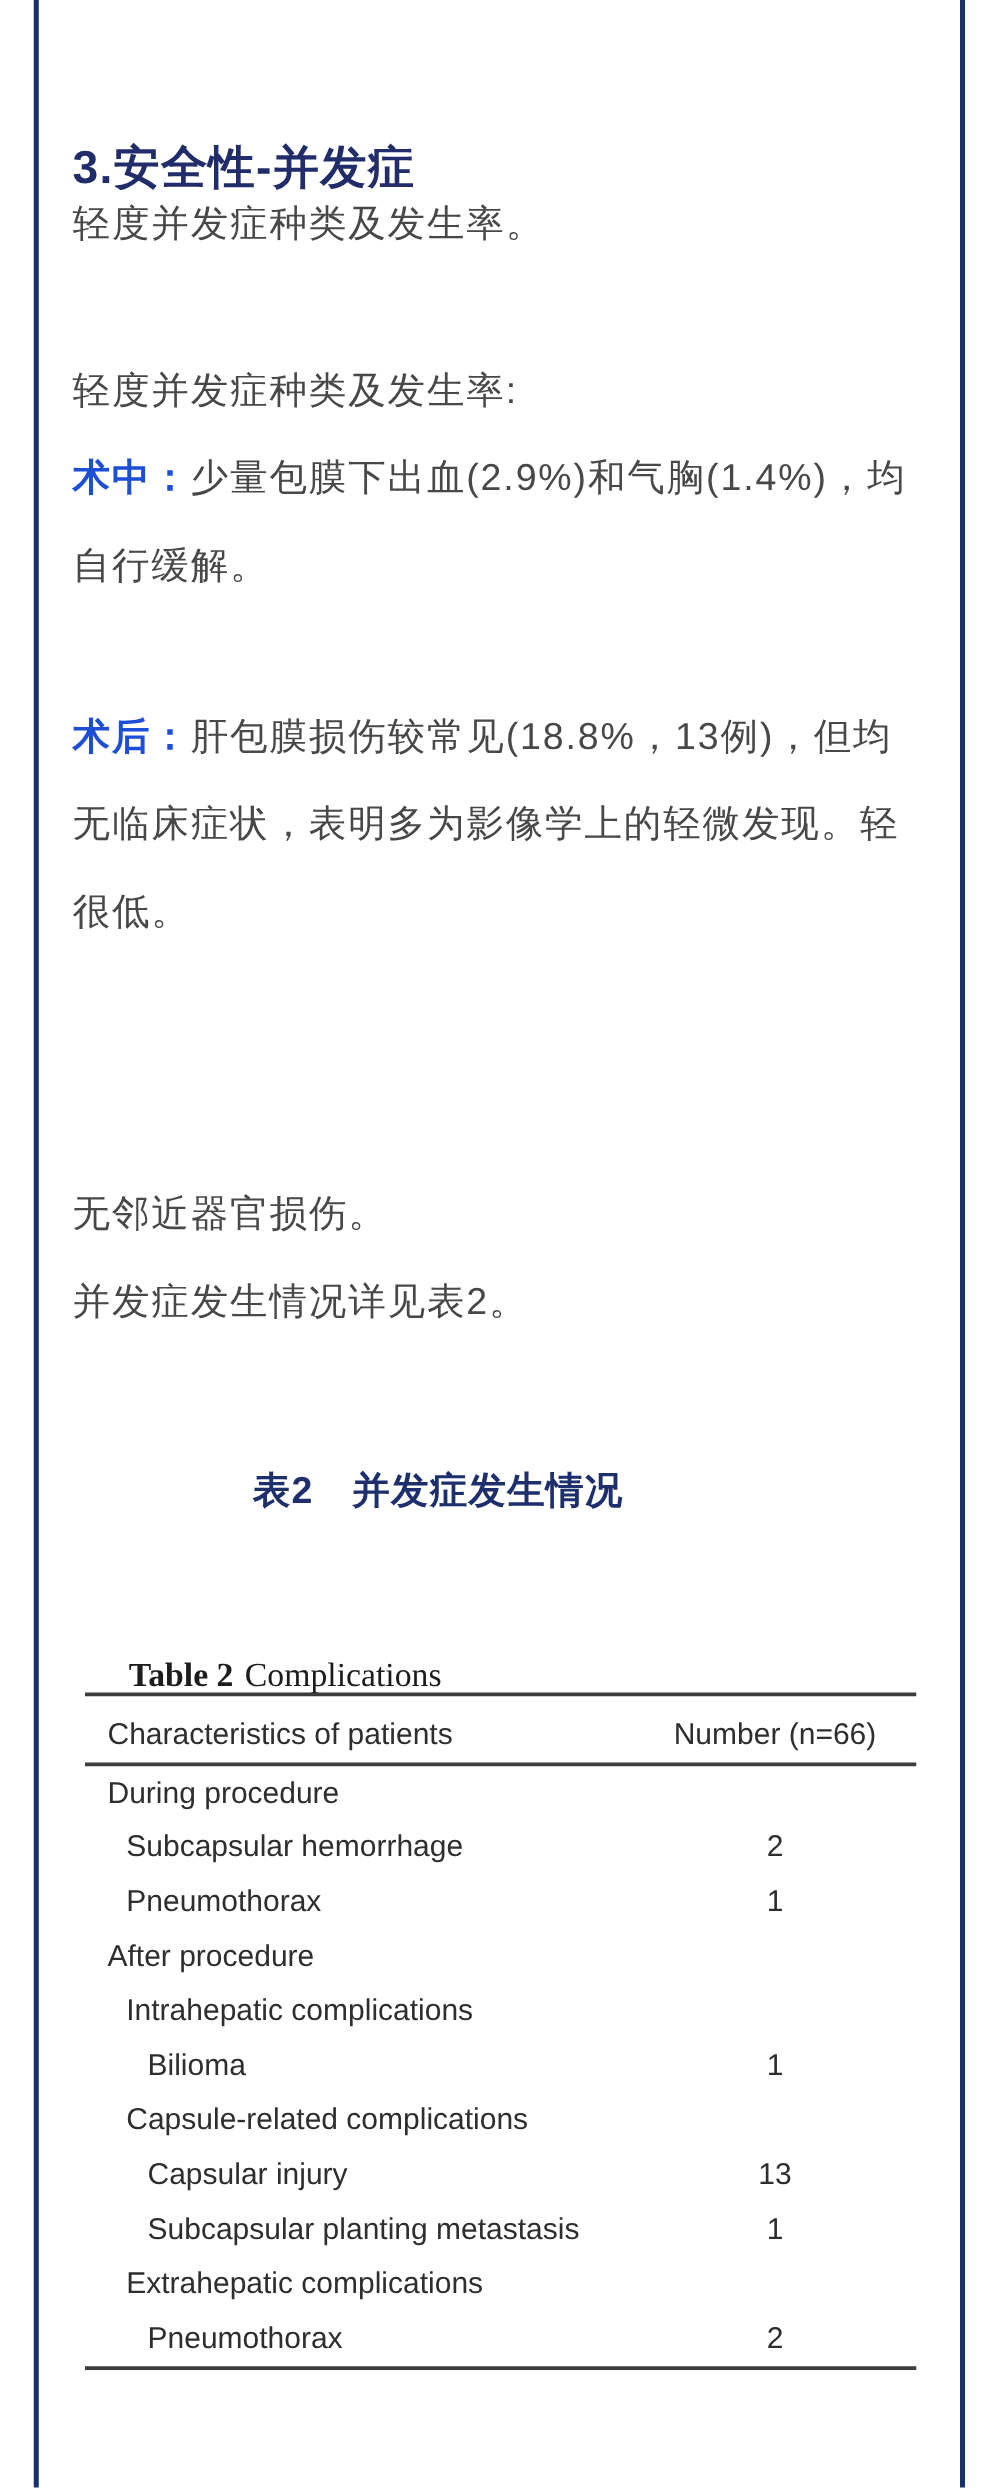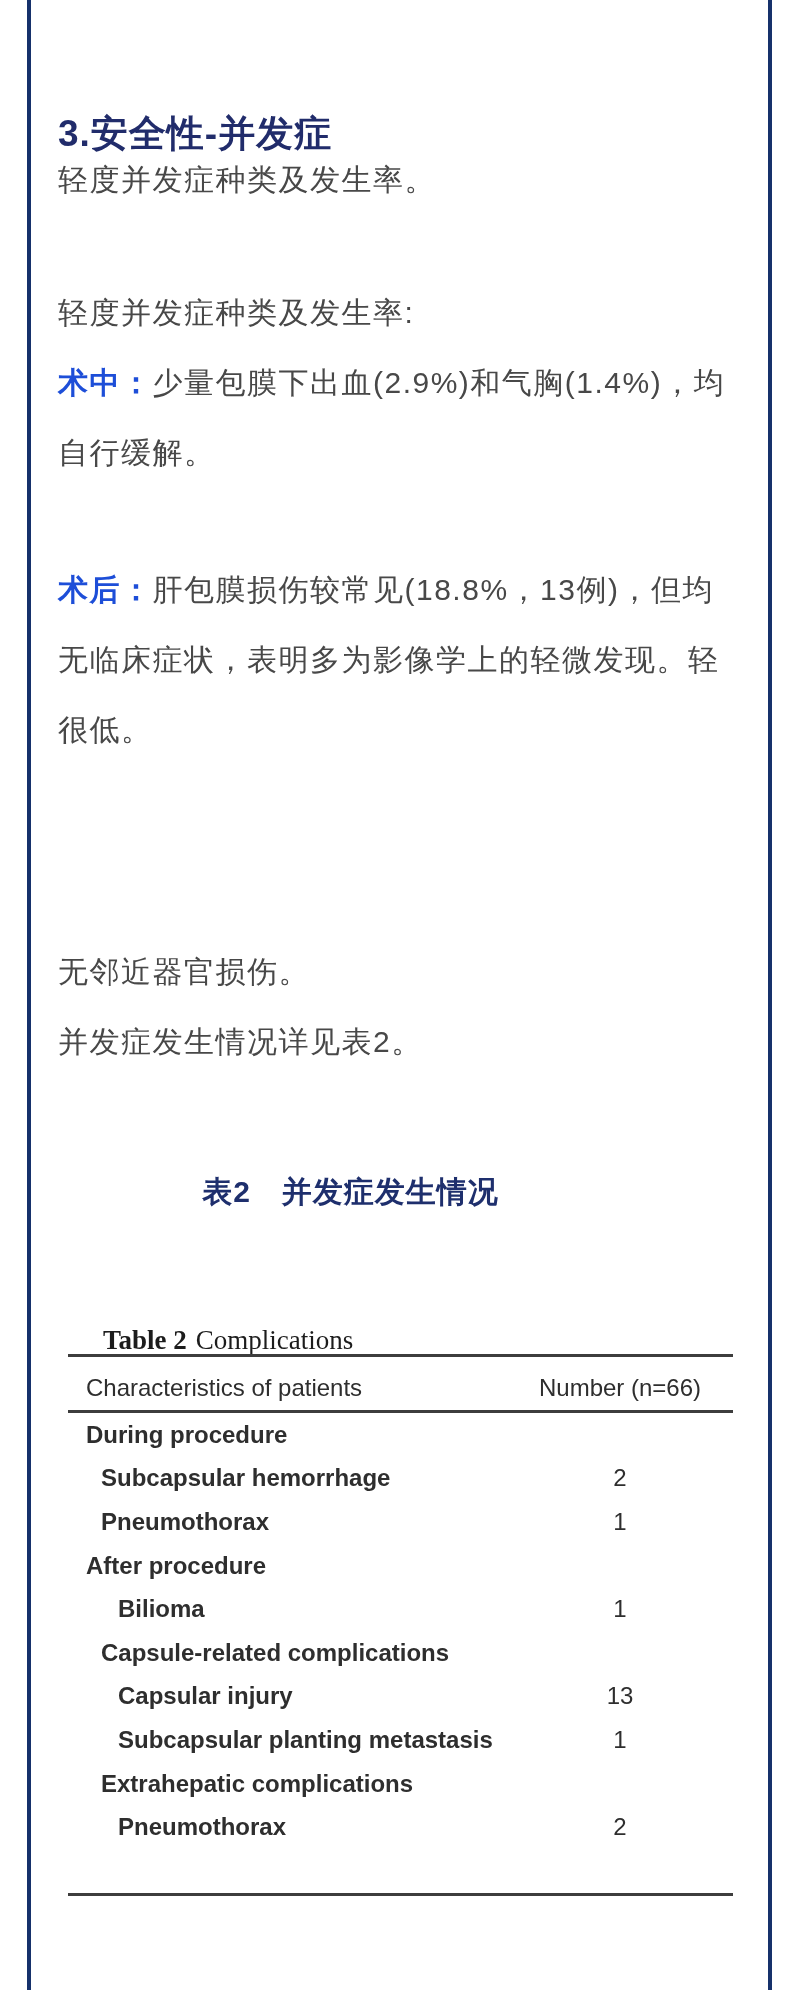--- a/index.html
+++ b/index.html
@@ -62,21 +62,21 @@
     font-size: 24px; color: #2e2e2e; margin-top: 12px;
   }
   .tbl-header .h-label { flex: 1; padding-left: 18px; }
   .tbl-header .h-value { width: 226px; text-align: center; }
 
   .tbl-body {
     position: absolute; left: 68px; top: 1413px; width: 665px;
     font-size: 24px; color: #2e2e2e;
   }
   .tbl-row { height: 43.6px; display: flex; align-items: center; }
-  .tbl-row .r-label { flex: 1; font-weight: bold; }
+  .tbl-row .r-label { flex: 1; }
   .tbl-row .r-value { width: 226px; text-align: center; }
   .indent-0 .r-label { padding-left: 18px; }
   .indent-1 .r-label { padding-left: 33px; }
   .indent-2 .r-label { padding-left: 50px; }
 </style>
 </head>
 <body>
 
 <div class="vline left"></div>
 <div class="vline right"></div>
@@ -129,20 +129,24 @@
     <div class="r-value">2</div>
   </div>
   <div class="tbl-row indent-1">
     <div class="r-label">Pneumothorax</div>
     <div class="r-value">1</div>
   </div>
   <div class="tbl-row indent-0">
     <div class="r-label">After procedure</div>
     <div class="r-value"></div>
   </div>
+  <div class="tbl-row indent-1">
+    <div class="r-label">Intrahepatic complications</div>
+    <div class="r-value"></div>
+  </div>
   <div class="tbl-row indent-2">
     <div class="r-label">Bilioma</div>
     <div class="r-value">1</div>
   </div>
   <div class="tbl-row indent-1">
     <div class="r-label">Capsule-related complications</div>
     <div class="r-value"></div>
   </div>
   <div class="tbl-row indent-2">
     <div class="r-label">Capsular injury</div>

